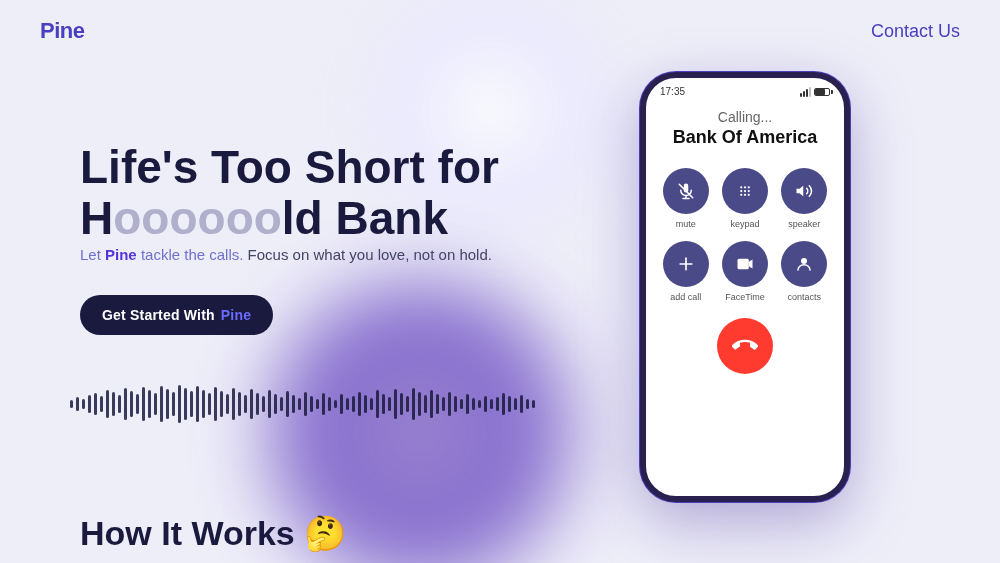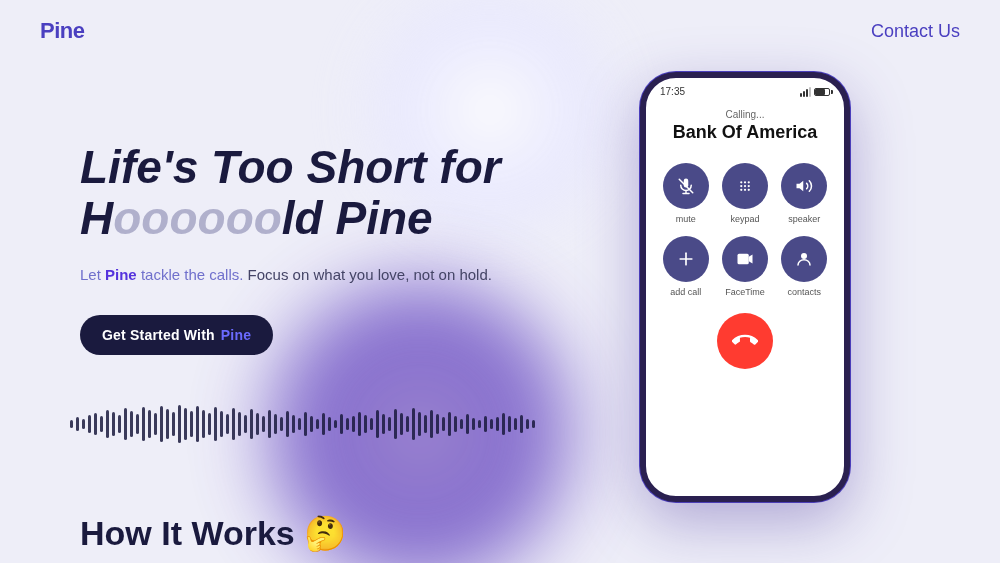--- a/index.html
+++ b/index.html
@@ -76,22 +76,20 @@
       flex: 1;
       padding-top: 60px;
       max-width: 480px;
     }
 
     .headline {
       font-size: 46px;
       font-weight: 800;
       color: #1a1a3e;
       line-height: 1.1;
-      margin-bottom: 20px;
-      font-style: italic;
     }
 
     .headline .highlight-o {
       color: #b0b0cc;
       font-weight: 800;
     }
 
     .subtext {
       font-size: 15px;
       color: #7070cc;
@@ -226,21 +224,21 @@
       height: 100%;
       background: #333;
       border-radius: 1px;
     }
 
     .phone-calling-area {
       padding: 8px 14px 0;
     }
 
     .calling-text {
-      font-size: 10px;
+      font-size: 14px;
       color: #666;
       text-align: center;
       margin-bottom: 2px;
     }
 
     .caller-name {
       font-size: 18px;
       font-weight: 800;
       color: #111;
       text-align: center;
@@ -305,21 +303,21 @@
   <span class="logo">Pine</span>
   <a class="nav-link">Contact Us</a>
 </nav>
 
 <div class="main-content">
 
   <div class="left-content">
     <h1 class="headline">
       <span>Life's Too Short for</span><br>
       <span>
-        <span>H</span><span class="highlight-o">oooooo</span><span>ld Pine</span>
+        <span>H</span><span class="highlight-o">oooooo</span><span>ld Bank</span>
       </span>
     </h1>
 
     <p class="subtext">
       <span>Let </span><strong class="pine-bold">Pine</strong><span class="calls-text"> tackle the calls.</span><span class="focus-text"> Focus on what you love, not on hold.</span>
     </p>
 
     <button class="cta-button">
       <span>Get Started With </span>
         <span class="pine-accent">Pine</span>

